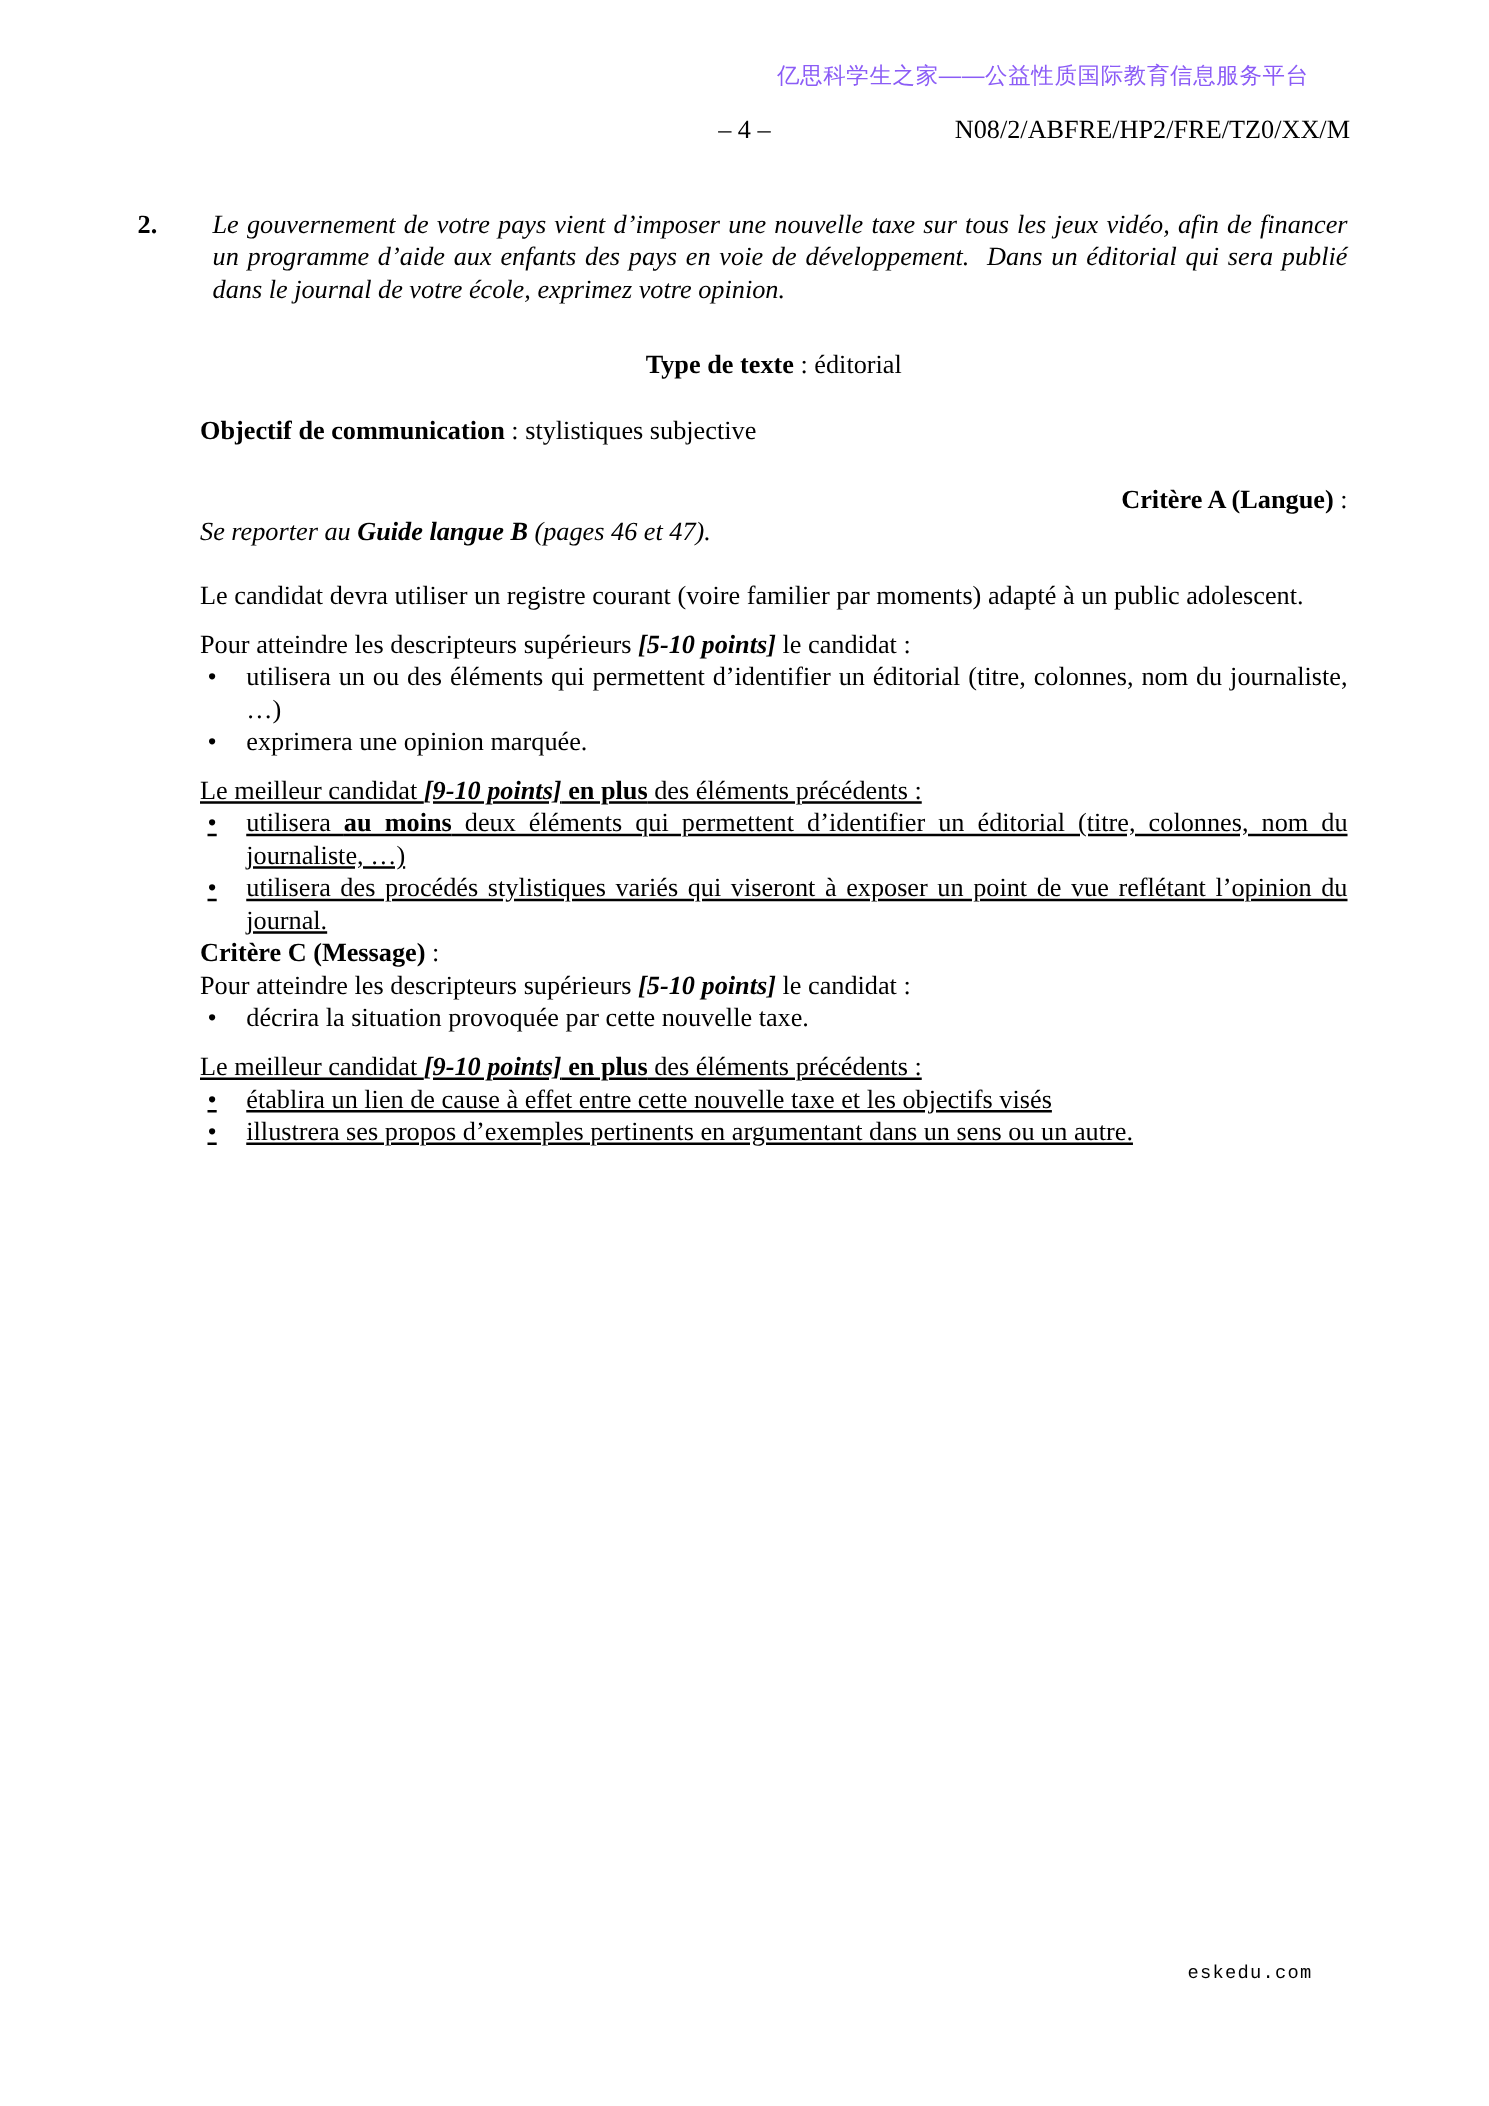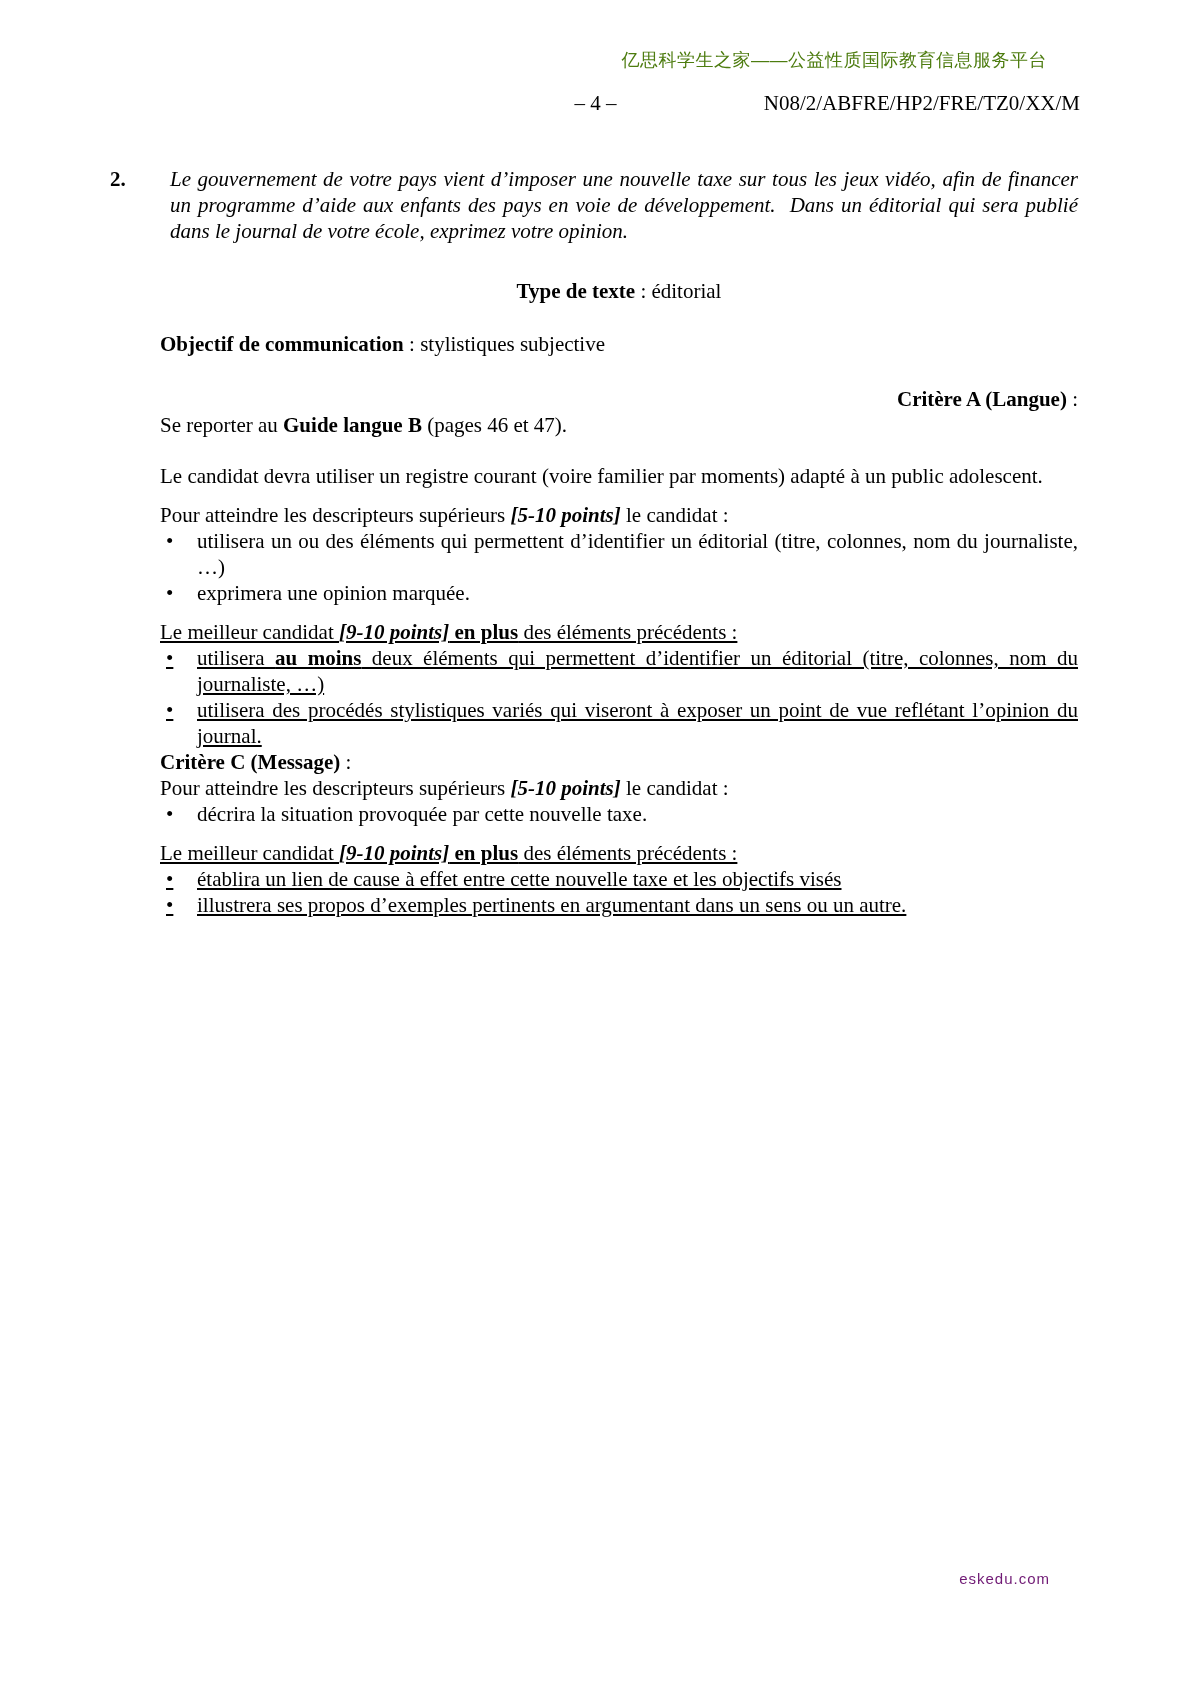--- a/index.html
+++ b/index.html
@@ -15,21 +15,21 @@
     overflow: hidden;
   }
   
   .wm-top {
     position: absolute;
     top: 50px;
     right: 144px;
     font-family: "Liberation Sans", sans-serif;
     font-size: 18px;
     line-height: 20px;
-    color: #4d7c0f;
+    color: #8b5cf6;
     letter-spacing: 0.5px;
     white-space: nowrap;
   }
   
   .header-row {
     position: absolute;
     top: 90px;
     left: 0;
     width: 100%;
     height: 26px;
@@ -64,37 +64,37 @@
   h3.crit {
     font-size: 21px;
     line-height: 26px;
     font-weight: normal;
     margin: 0;
   }
   .h-a { margin-bottom: 16px; text-align: right; }
   .h-gap-top { margin-top: 22px; }
   .h-b { margin-bottom: 23px; }
   .h-c { margin-bottom: 14px; }
-  .p-guide { margin: 0 0 25px 0; }
+  .p-guide { margin: 0 0 25px 0; font-style: italic; }
   .p-intro { margin: 0 0 13px 0; text-align: justify; }
   .lead { margin: 0; }
   .group { margin: 0 0 13px 0; }
   .group-last { margin: 0; text-decoration: underline; }
   .bullet { display: flex; }
   .dot { flex: 0 0 37px; padding-left: 6px; box-sizing: border-box; }
   .bt { flex: 1; text-align: justify; }
   
   .wm-bottom {
     position: absolute;
     top: 1570px;
     right: 141px;
-    font-family: Liberation Sans, sans-serif;
+    font-family: Liberation Mono, monospace;
     font-size: 15px;
     line-height: 18px;
-    color: #701a75;
+    color: #000000;
     letter-spacing: 1px;
     white-space: nowrap;
   }
 </style>
 </head>
 <body>
 
 <div class="page">
 
   <div class="wm-top">亿思科学生之家——公益性质国际教育信息服务平台</div>

